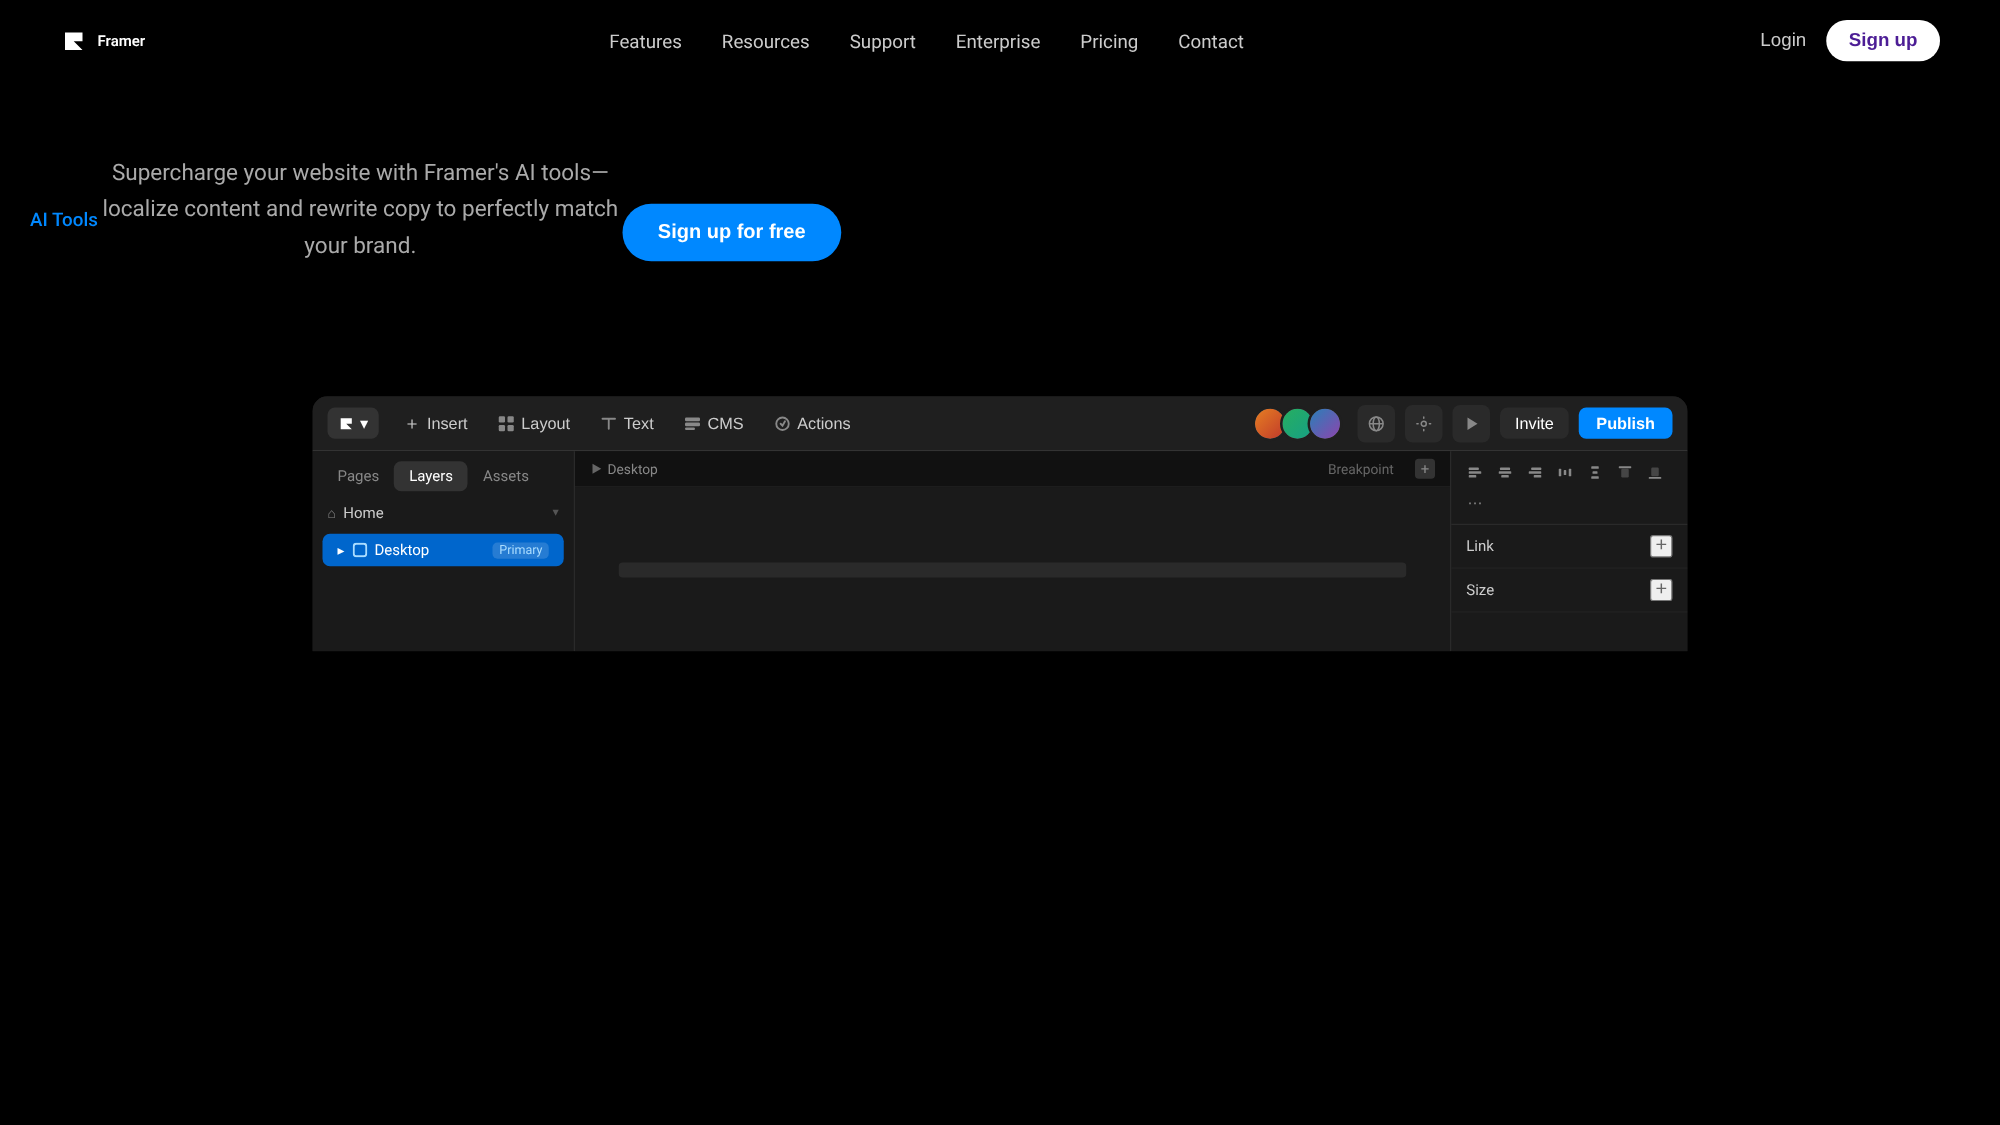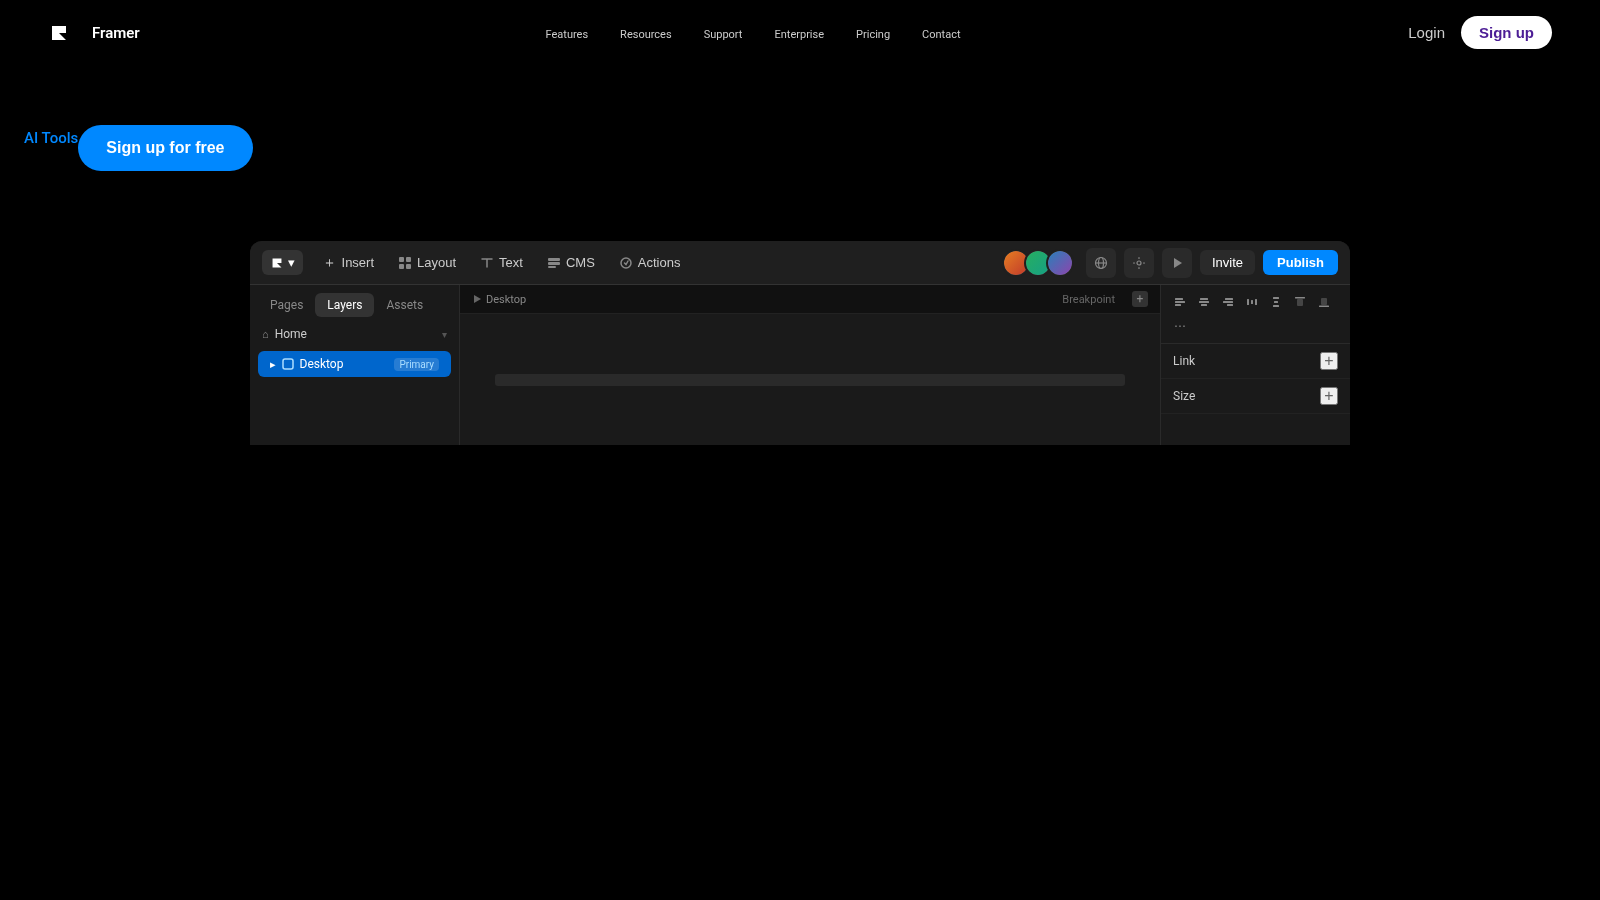--- a/index.html
+++ b/index.html
@@ -16,38 +16,38 @@
       display: flex;
       align-items: center;
       justify-content: space-between;
       padding: 16px 48px;
       position: relative;
       z-index: 10;
     }
     .nav-logo {
       display: flex;
       align-items: center;
-      gap: 22px;
-      font-size: 15px;
+      gap: 8px;
+      font-size: 12px;
       font-weight: 600;
       color: #fff;
     }
     .logo-icon {
       width: 22px;
       height: 22px;
     }
     .nav-links {
       display: flex;
       gap: 32px;
       list-style: none;
     }
     .nav-links a {
       color: #ccc;
       text-decoration: none;
-      font-size: 11px;
+      font-size: 15px;
       font-weight: 400;
       text-align: center;
     }
     .nav-actions {
       display: flex;
       align-items: center;
       gap: 16px;
       margin-left: 42px;
     }
     .btn-login {
@@ -415,20 +415,21 @@
   </ul>
 
   <div class="nav-actions">
     <button class="btn-login">Login</button>
     <button class="btn-signup">Sign up</button>
   </div>
 </nav>
 
 <section class="hero">
   <div class="hero-tag">AI Tools</div>
+  <p class="hero-subtitle">Supercharge your website with Framer's AI tools—localize content and rewrite copy to perfectly match your brand.</p>
   <button class="btn-cta">Sign up for free</button>
 </section>
 
 <div class="editor-preview">
 
   <div class="editor-toolbar">
     <button class="toolbar-logo-btn">
       <svg width="14" height="14" viewBox="0 0 22 22" fill="none">
         <path d="M4 4h14v7H4zM4 11h7l7 7H4z" fill="#fff"></path>
       </svg>

